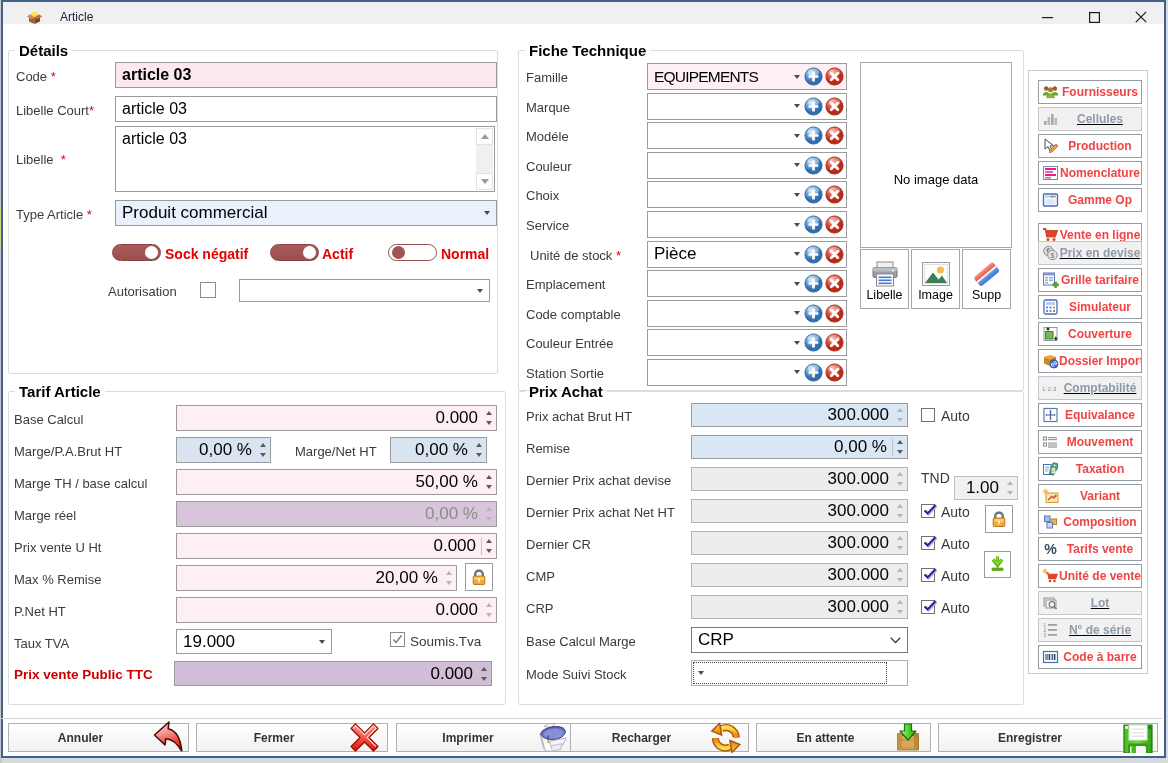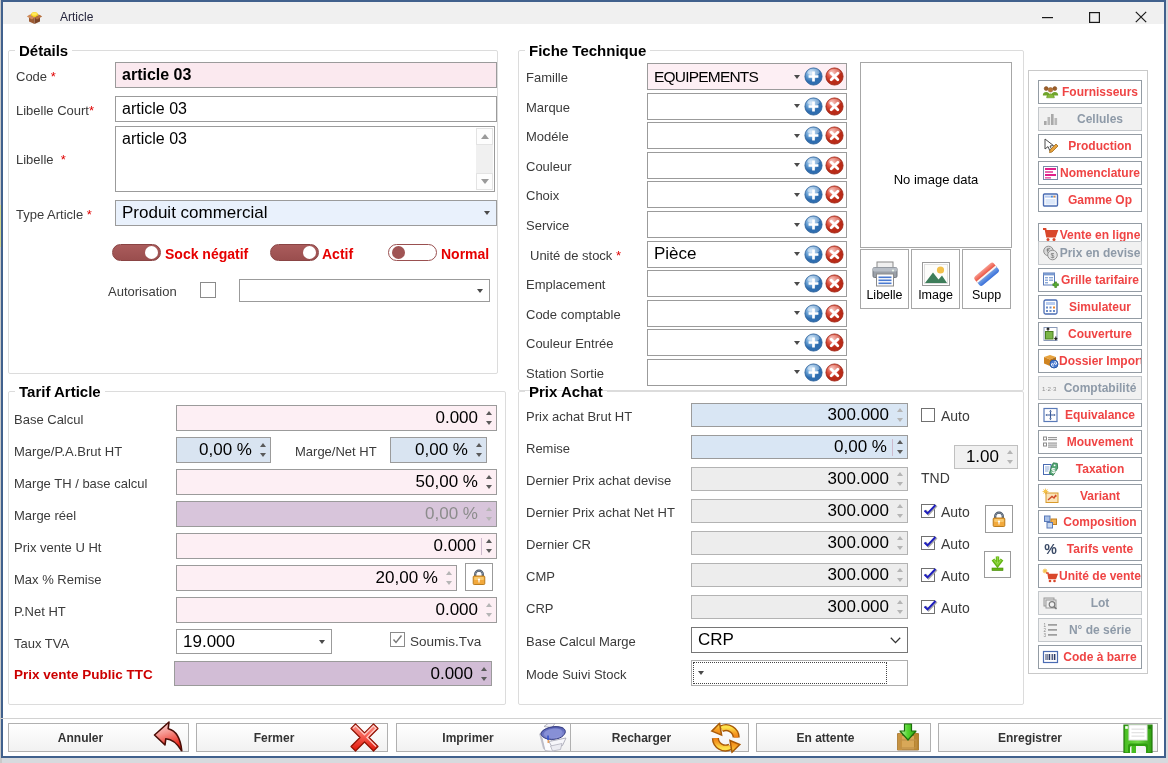--- a/index.html
+++ b/index.html
@@ -36,21 +36,21 @@
   .fiche-row { position:absolute; border:1px solid #9b9b9b; background:#fff; display:flex; align-items:center; }
   .fiche-row .val { flex:1; font-size:17px; padding-left:6px; white-space:nowrap; overflow:hidden; }
   .cbtn { width:19px; height:19px; margin-right:2px; flex:none; }
   .imgbox { position:absolute; border:1px solid #a7a7a7; background:#fff; display:flex; align-items:center; justify-content:center; font-size:13px; color:#000; }
   .imgbtn { position:absolute; border:1px solid #a7a7a7; background:#fff; display:flex; flex-direction:column; align-items:center; justify-content:flex-end; padding-bottom:6px; }
   .imgbtn .ic { position:absolute; top:10px; }
   .imgbtn .cap { font-size:12.5px; color:#000; }
   .side-btn { position:absolute; left:1038px; width:104px; height:24px; border:1px solid #949ca4; background:#fff; display:flex; align-items:center; }
   .side-btn .ic { width:17px; height:17px; margin-left:3px; flex:none; display:flex; align-items:center; justify-content:center; }
   .side-btn .cap { flex:1; text-align:center; font-size:12px; font-weight:bold; color:#ef4444; white-space:nowrap; overflow:hidden; }
-  .side-btn.dis { background:#f1f1f1; border-color:#c3c7cb; }
+  .side-btn.dis { background:#f1f1f1; border-color:#c3c7cb;text-decoration:underline; }
   .side-btn.dis .cap { color:#8e9aa8; }
   .foot-btn { position:absolute; top:723px; height:29px; border:1px solid #b0b0b0; background:linear-gradient(#ffffff,#f1f1f1); display:flex; align-items:center; justify-content:center; }
   .foot-btn .cap { font-size:12px; font-weight:bold; color:#333; margin-right:36px; }
   .foot-btn .ic { position:absolute; right:4px; top:50%; transform:translateY(-50%); }
   .caret { width:1px; height:17px; background:#cdbacd; margin-left:1px; flex:none; }
   .chk-auto { position:absolute; width:14px; height:14px; border:1px solid #707070; background:#fff; overflow:visible; }
   svg { display:block; }
   .scroll { position:absolute; right:1px; top:1px; bottom:1px; width:17px; background:#f0f0f0; }
   .scroll .sb { position:absolute; left:0; width:17px; height:17px; background:#fdfdfd; border:1px solid #e3e3e3; display:flex; align-items:center; justify-content:center; }
   .scroll .sb i { width:0; height:0; border-left:4px solid transparent; border-right:4px solid transparent; }
@@ -733,21 +733,21 @@
 
   <span class="lbl" style="left:526px;top:473px">Dernier Prix achat devise</span>
   <div class="inp num" style="left:691px;top:467px;width:217px;height:24px;background:#ededed;border-color:#b3b3b3">
     <span class="val">300.000</span>
     <span class="spin gray">
           <i class="up"></i>
           <i class="dn"></i>
         </span>
   </div>
   <span class="lbl" style="left:921px;top:470px;font-size:14px">TND</span>
-  <div class="inp num" style="left:954px;top:445px;width:64px;height:24px;background:#f0f0f0;border-color:#c0c0c0">
+  <div class="inp num" style="left:954px;top:476px;width:64px;height:24px;background:#f0f0f0;border-color:#c0c0c0">
     <span class="val">1.00</span>
     <span class="spin gray">
           <i class="up"></i>
           <i class="dn"></i>
         </span>
   </div>
 
   <span class="lbl" style="left:526px;top:505px">Dernier Prix achat Net HT</span>
   <div class="inp num" style="left:691px;top:499px;width:217px;height:24px;background:#ededed;border-color:#b3b3b3">
     <span class="val">300.000</span>

